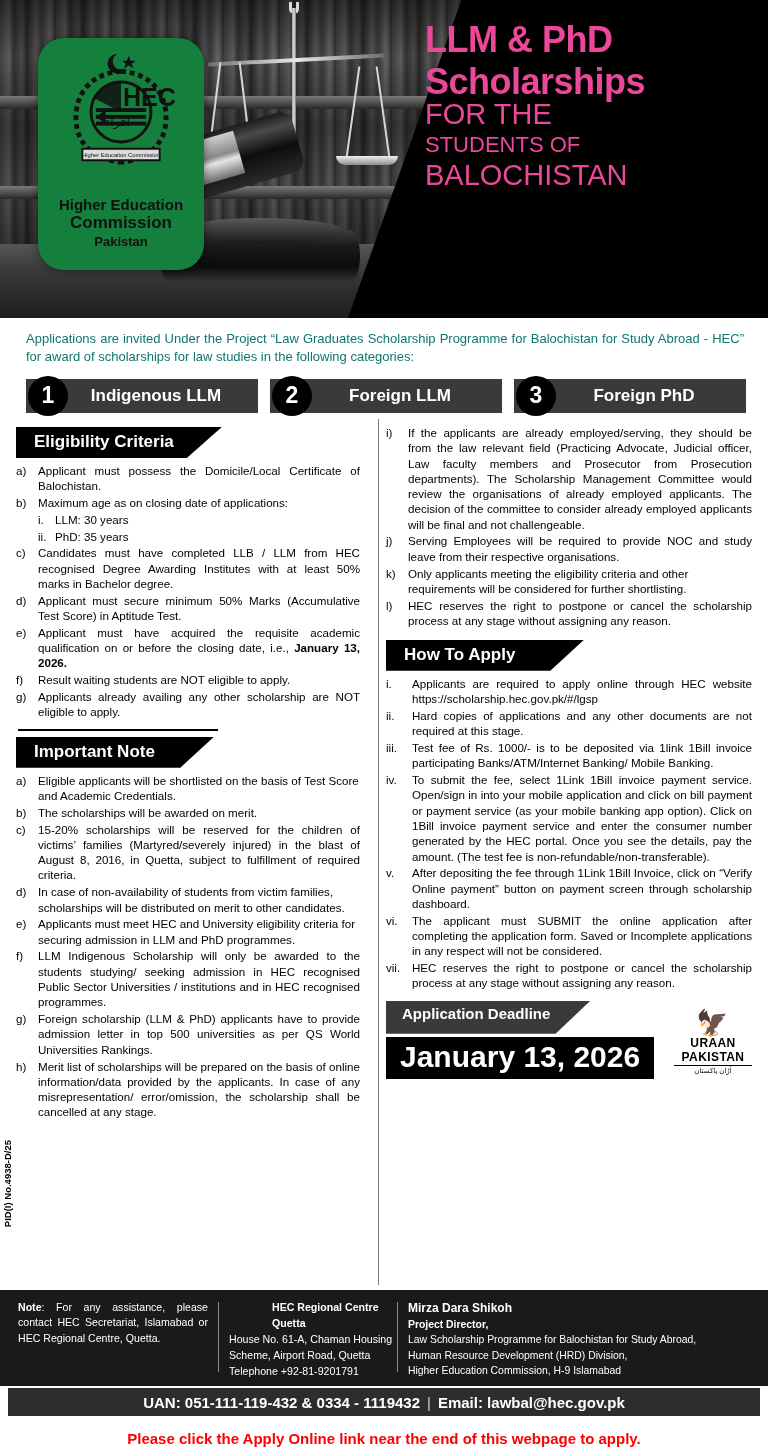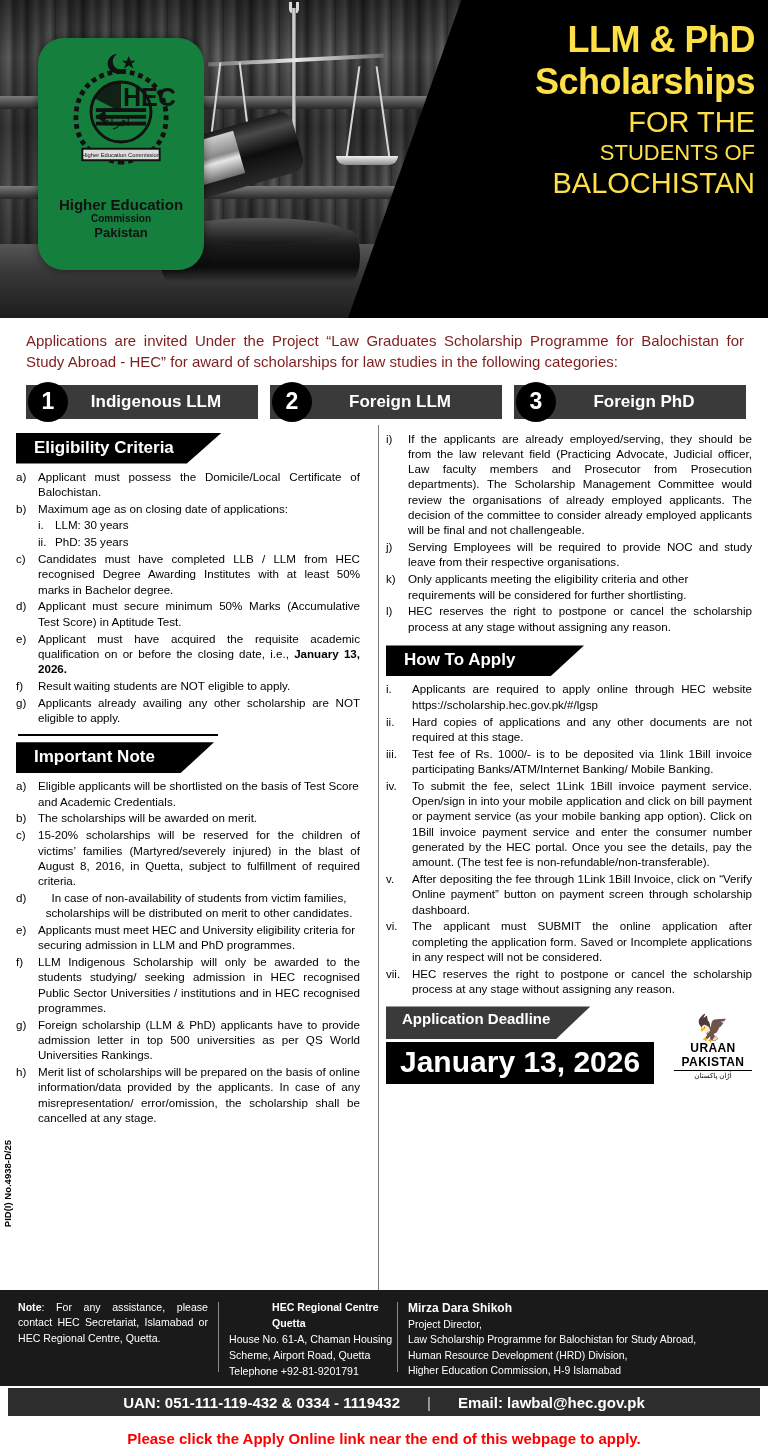--- a/index.html
+++ b/index.html
@@ -66,43 +66,43 @@
   .gavel-block-top {
     position:absolute; left:176px; top:218px; width:168px; height:26px; border-radius:50%;
     background:linear-gradient(180deg,#5a5a5a,#181818);
   }
   
   .banner-wedge {
     position:absolute; right:0; top:0; width:420px; height:318px; background:#000;
     clip-path: polygon(27% 0, 100% 0, 100% 100%, 0 100%);
   }
   .banner-title {
-    position:absolute; right:13px; top:22px; width:316px;
-    text-align:right; color:#fde047; line-height:1.0;
+    position:absolute; right:27px; top:22px; width:316px;
+    color:#ec4899; line-height:1.0;
   }
   .bt1 { font-size:36px; font-weight:bold; letter-spacing:-0.5px; }
   .bt2 { font-size:36px; font-weight:bold; letter-spacing:-0.5px; margin-top:6px;}
-  .bt3 { font-size:29px; font-weight:normal; margin-top:8px; letter-spacing:0px;}
+  .bt3 { font-size:29px; font-weight:normal; margin-top:0; letter-spacing:0px;}
   .bt4 { font-size:22px; font-weight:normal; margin-top:5px;}
   .bt5 { font-size:29px; font-weight:normal; margin-top:5px;}
 
   
   .logo-card {
     position:absolute; left:38px; top:38px; width:166px; height:232px;
     background:#15803d; border-radius:26px; box-shadow:0 0 10px rgba(0,0,0,.5);
     display:flex; flex-direction:column; align-items:center; padding-top:10px;
   }
   .logo-emblem { width:116px; height:128px; }
   .logo-txt1 { font-size:15px; font-weight:bold; color:#111; margin-top:20px; }
-  .logo-txt2 { font-size:10px; font-weight:bold; color:#111; }
+  .logo-txt2 { font-size:17px; font-weight:bold; color:#111; }
   .logo-txt3 { font-size:13px; font-weight:bold; color:#111; margin-top:1px;}
 
   
   .intro {
-    padding:12px 24px 4px 26px; font-size:15px; line-height:1.42; color:#7f1d1d;
+    padding:12px 24px 4px 26px; font-size:13px; line-height:1.42; color:#0f766e;
     text-align:justify;
   }
 
   
   .chips { display:flex; gap:12px; padding:8px 22px 0 26px; }
   .chip {
     position:relative; height:34px; flex:1;
     background:#3a3a3a; display:flex; align-items:center; justify-content:center;
   }
   .chip-num {
@@ -166,27 +166,27 @@
   .footer-dark {
     position:absolute; left:0; top:1290px; width:768px; height:96px;
     background:#1a1a1a; color:#fff; display:flex; padding:10px 18px 0 18px;
   }
   .f-note { width:200px; font-size:10.6px; line-height:1.45; text-align:justify; padding-right:10px;}
   .f-sep { width:1px; background:#8a8a8a; margin:2px 10px 14px 0; }
   .f-addr { width:168px; font-size:10.6px; line-height:1.5; }
   .f-addr .ttl { font-weight:bold;padding-left:43px; }
   .f-person { flex:1; font-size:10.4px; line-height:1.45; }
   .f-person .nm { font-size:12px; font-weight:bold; }
-  .f-person .rl { font-weight:normal; }
+  .f-person .rl { font-weight:bold; }
   .f-person .jt { text-align:justify; }
 
   .uan-bar {
     position:absolute; left:8px; top:1388px; width:752px; height:28px;
     background:#2d2d2d; color:#fff; display:flex; align-items:center; justify-content:center;
-    font-size:15px; font-weight:bold;gap:20px;
+    font-size:15px; font-weight:bold;
   }
   .uan-bar .pipe { margin:0 7px; color:#cfcfcf; font-weight:normal; }
 
   .apply-note {
     position:absolute; left:0; top:1420px; width:768px; height:36px;
     display:flex; align-items:center; justify-content:center;
     color:#ff0000; font-size:15px; font-weight:bold;
   }
 </style>
 </head>
@@ -326,21 +326,21 @@
       <div class="li">
           <span class="mk">b)</span>
           <span class="bd" style="text-align:left">The scholarships will be awarded on merit.</span>
         </div>
       <div class="li">
           <span class="mk">c)</span>
           <span class="bd">15-20% scholarships will be reserved for the children of victims’ families (Martyred/severely injured) in the blast of August 8, 2016, in Quetta, subject to fulfillment of required criteria.</span>
         </div>
       <div class="li">
           <span class="mk">d)</span>
-          <span class="bd" style="text-align:center">In case of non-availability of students from victim families, scholarships will be distributed on merit to other candidates.</span>
+          <span class="bd" style="text-align:left">In case of non-availability of students from victim families, scholarships will be distributed on merit to other candidates.</span>
         </div>
       <div class="li">
           <span class="mk">e)</span>
           <span class="bd" style="text-align:left">Applicants must meet HEC and University eligibility criteria for securing admission in LLM and PhD programmes.</span>
         </div>
       <div class="li">
           <span class="mk">f)</span>
           <span class="bd">LLM Indigenous Scholarship will only be awarded to the students studying/ seeking admission in HEC recognised Public Sector Universities / institutions and in HEC recognised programmes.</span>
         </div>
       <div class="li">

